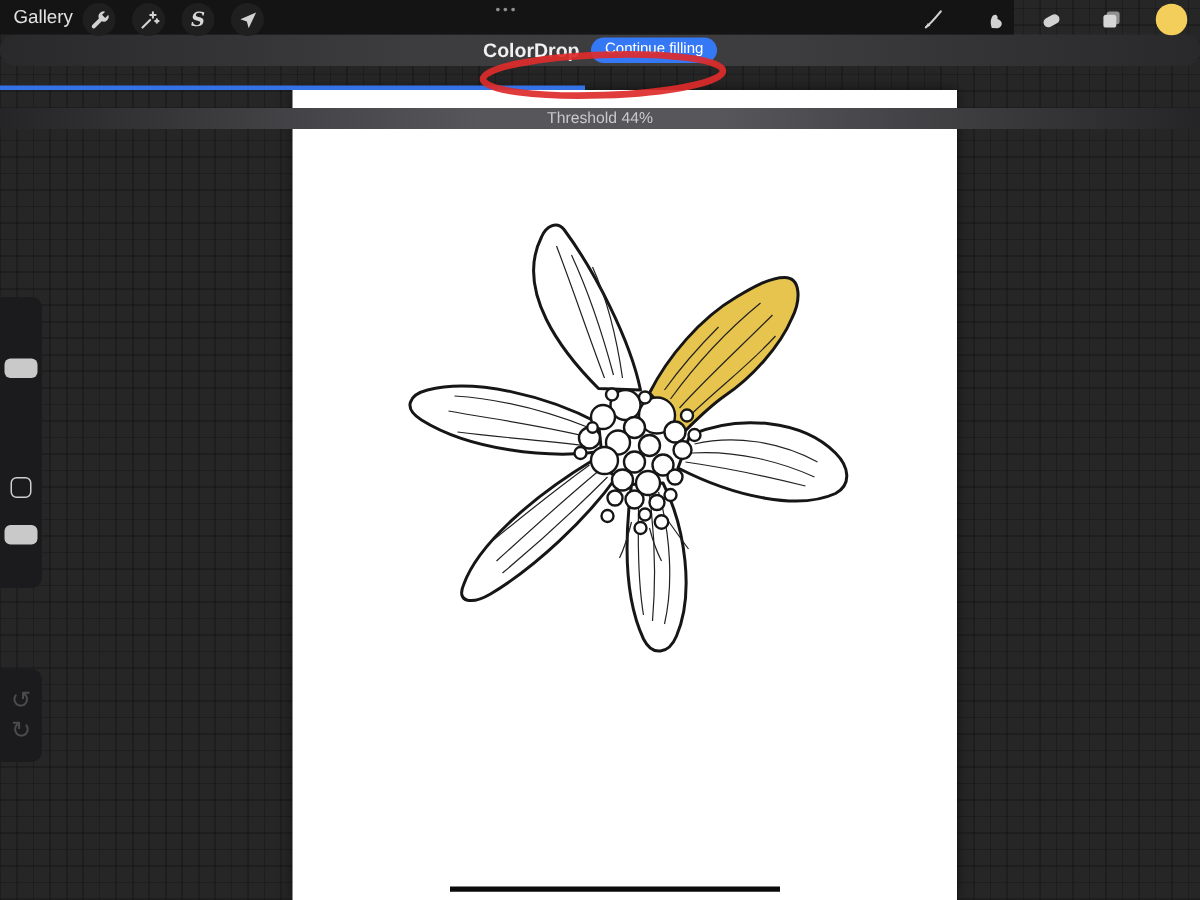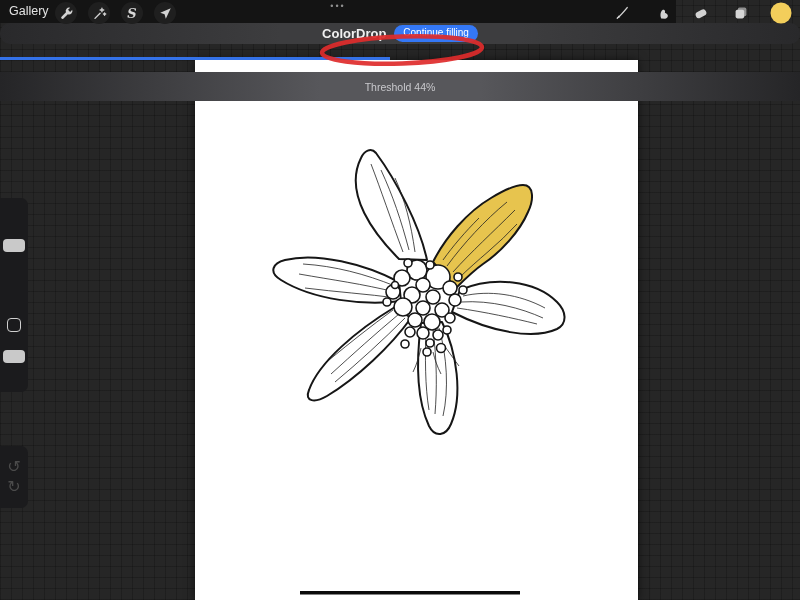--- a/index.html
+++ b/index.html
@@ -28,21 +28,21 @@
     background:linear-gradient(90deg,#29292b 0%,#3d3d3f 35%,#3d3d3f 65%,#29292b 100%);
     display:flex; align-items:center; justify-content:center; gap:8px;border-radius:10px;
   }
   .cd-title { font-size:13px; font-weight:bold; color:#f0f0f0; }
   .cd-pill {
     background:#3478F6; color:#fff; font-size:10px; line-height:1;
     padding:3px 9px 4px; border-radius:9px; border:none; font-family:Liberation Sans, sans-serif;
   }
   
   .row3 {
-    position:absolute; left:0; top:44px; width:800px; height:29px; z-index:28;
+    position:absolute; left:0; top:44px; width:800px; height:14px; z-index:28;
     background:linear-gradient(90deg,#252527 0%,#57575b 40%,#57575b 60%,#252527 100%);
     display:flex; align-items:center; justify-content:center;margin-top:28px;
   }
   .th-label { font-size:10.5px; color:#c9c9cd; }
   .th-fill { position:absolute; left:0; top:57px; width:390px; height:3px; background:#3472E8; z-index:28; }
   
   .canvas {
     position:absolute; left:195px; top:60px; width:443px; height:540px;
     background:#fff; box-shadow:0 0 9px rgba(0,0,0,.6); z-index:5;
   }

